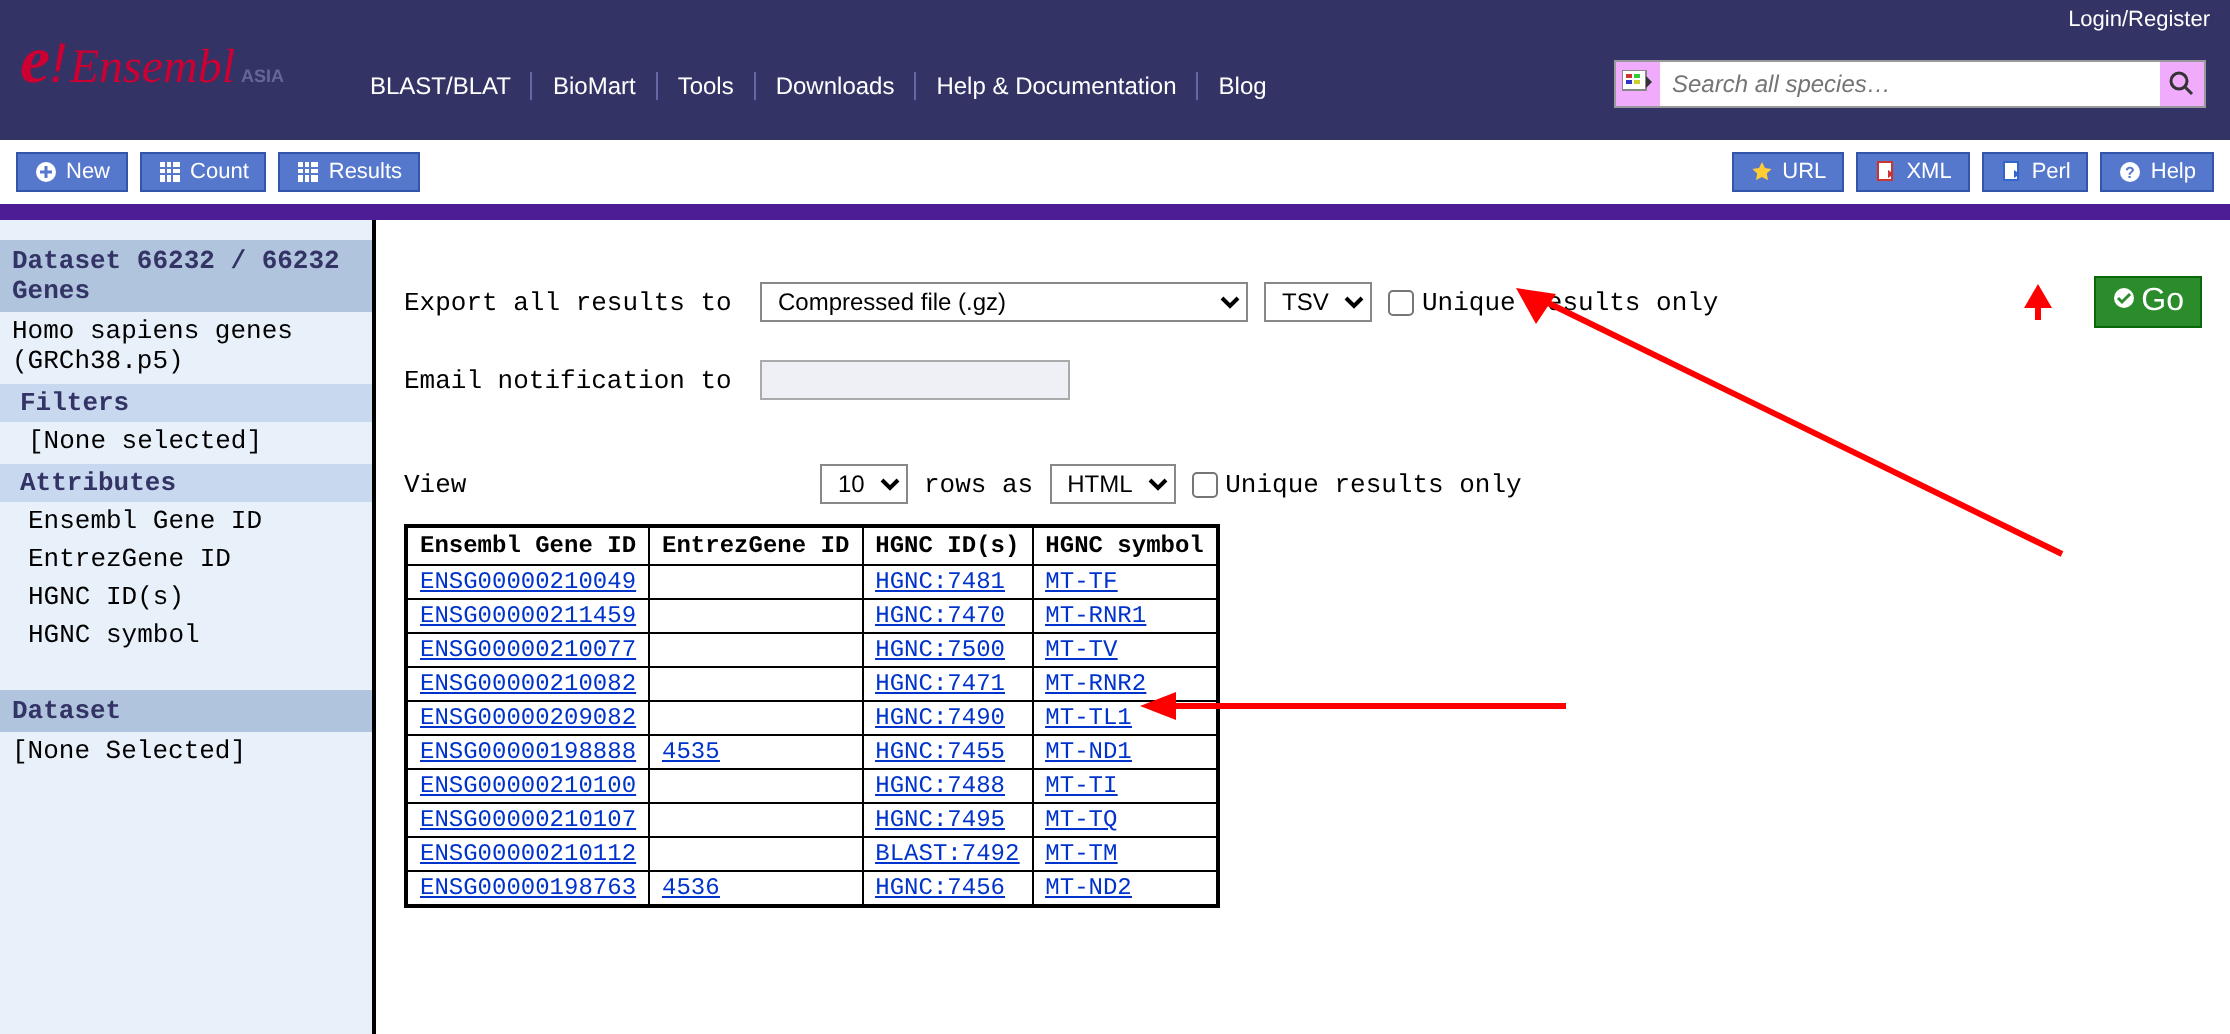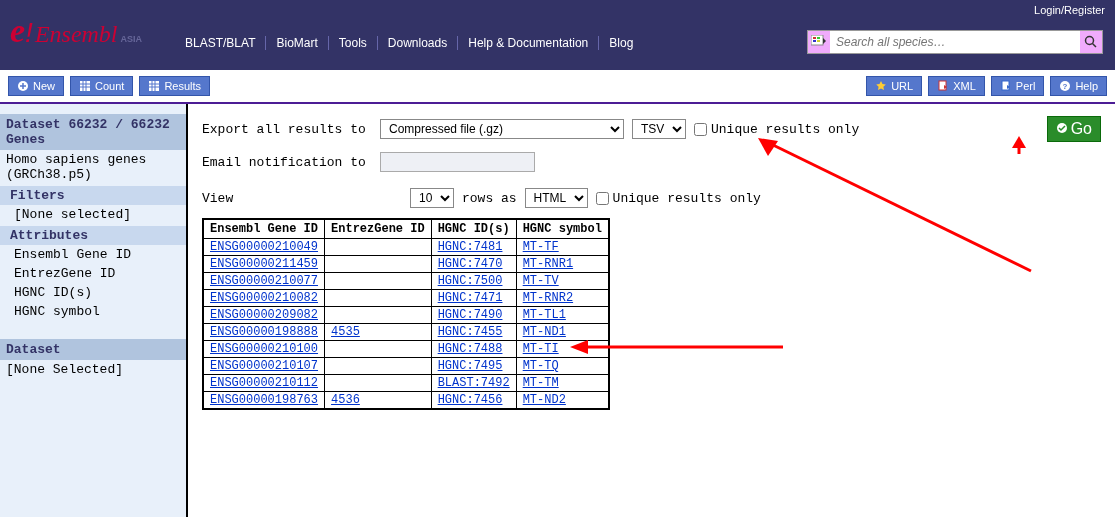--- a/index.html
+++ b/index.html
@@ -16,46 +16,46 @@
     .logo-asia { color: #666699; font-size: 9px; vertical-align: super; margin-left: 3px; font-weight: bold; }
     .menunav { position: absolute; left: 175px; top: 36px; display: flex; gap: 0; }
     .menunav a { color: #fff; font-size: 12px; padding: 0 10px; border-right: 1px solid #6666aa; text-decoration: none; }
     .menunav a:last-child { border-right: none; }
     .searcharea { position: absolute; right: 12px; top: 30px; display: flex; align-items: center; background: #f0abfc; border: 1px solid #999; height: 24px; }
     .species-sel { width: 22px; height: 22px; display: flex; align-items: center; justify-content: center; }
     .searchinput { border: none; outline: none; width: 250px; padding: 0 6px; font-style: italic; color: #888; font-size: 12px; height: 22px; }
     .searchbtn { width: 22px; height: 22px; display: flex; align-items: center; justify-content: center; cursor: pointer; }
     
     
-    .toolbarrow { background: #fff; padding: 6px 8px; border-bottom: 2px solid #4c1d95; display: flex; align-items: center; gap: 6px; }
+    .toolbarrow { background: #fff; padding: 6px 8px; border-bottom: 8px solid #4c1d95; display: flex; align-items: center; gap: 6px; }
     .toolbtn { display: inline-flex; align-items: center; gap: 4px; background: #5577cc; border: 1px solid #3355aa; color: #fff; padding: 2px 8px; font-size: 11px; cursor: pointer; height: 20px; }
     .toolbtn .ticon { width: 12px; height: 12px; display: inline-flex; align-items: center; justify-content: center; }
     .toolspacer { flex: 1; }
     
     
     .main { display: flex; height: calc(517px - 70px - 34px); }
     .sidebar { width: 188px; background: #e8f0fa; border-right: 2px solid #000; font-family: 'Courier New', monospace; font-size: 13px; overflow-y: auto; padding-top: 10px; }
     .side-header { background: #b0c4de; padding: 3px 6px; font-weight: bold; color: #336; }
     .side-subheader { background: #c8d8ee; padding: 2px 10px; font-weight: bold; color: #336; margin-top: 2px; }
     .side-item { padding: 2px 6px; }
     .side-item.indent { padding-left: 14px; }
     
     .content { flex: 1; padding: 12px 14px; font-family: 'Courier New', monospace; font-size: 13px; position: relative; }
-    .formrow { display: flex; align-items: center; margin-bottom: 10px; gap: 8px; }
+    .formrow { display: flex; align-items: center; margin-bottom: 10px; gap: 8px; margin-top: 16px; }
     .formlabel { width: 170px; }
     .select { font-family: Arial; font-size: 12px; border: 1px solid #888; background: #fff; height: 20px; padding: 0 4px; }
     .select.wide { width: 244px; }
     .go-btn { background: #2a8c2a; border: 1px solid #0a6a0a; color: #fff; padding: 3px 8px; font-size: 16px; display: inline-flex; align-items: center; gap: 3px; cursor: pointer; margin-left: auto; }
     .emailbox { width: 155px; height: 20px; border: 1px solid #aaa; background: #eef0f5; }
     .checkbox-wrap { display: inline-flex; align-items: center; gap: 4px; font-family: 'Courier New', monospace; }
     
     
     .datatable { border-collapse: collapse; border: 2px solid #000; margin-top: 4px; font-family: 'Courier New', monospace; font-size: 12px; }
     .datatable th { border: 1px solid #000; padding: 2px 6px; background: #fff; font-weight: bold; text-align: left; white-space: nowrap; }
-    .datatable td { border: 1px solid #000; padding: 1px 6px; white-space: nowrap; }
+    .datatable td { border: 1px solid #000; padding: 1px 6px; white-space: nowrap; text-decoration: underline; }
     .datatable a { color: #0033cc; text-decoration: underline; }
     
     
     .arrow { position: absolute; pointer-events: none; }
     .arrow svg { display: block; }
   </style>
 </head>
 <body>
 
 <div class="topnav">

